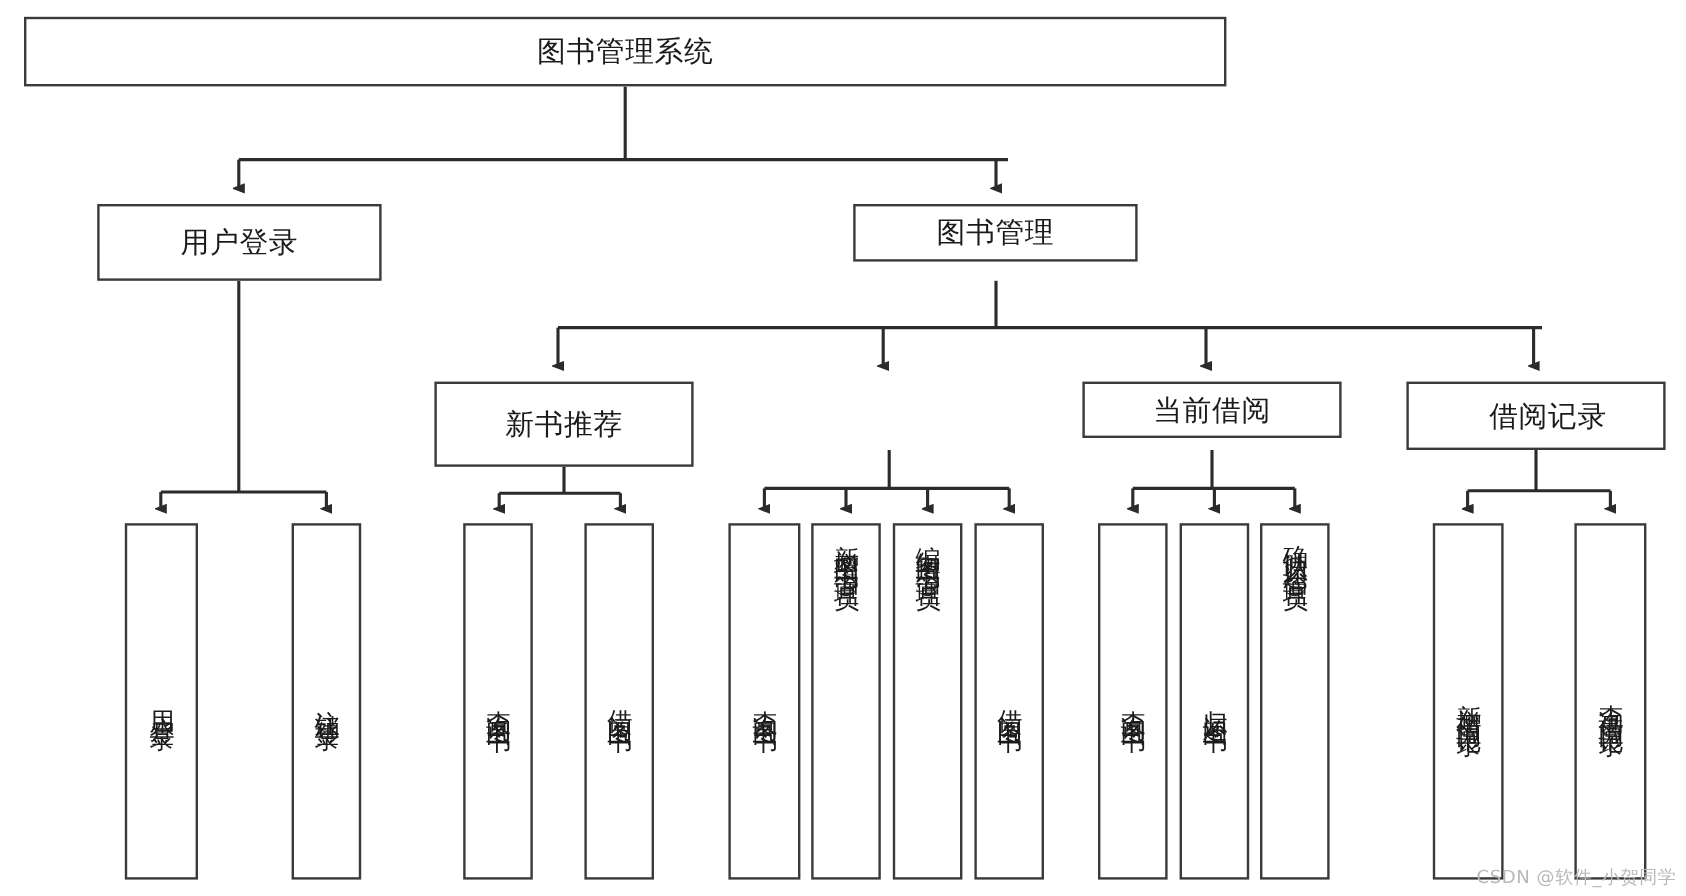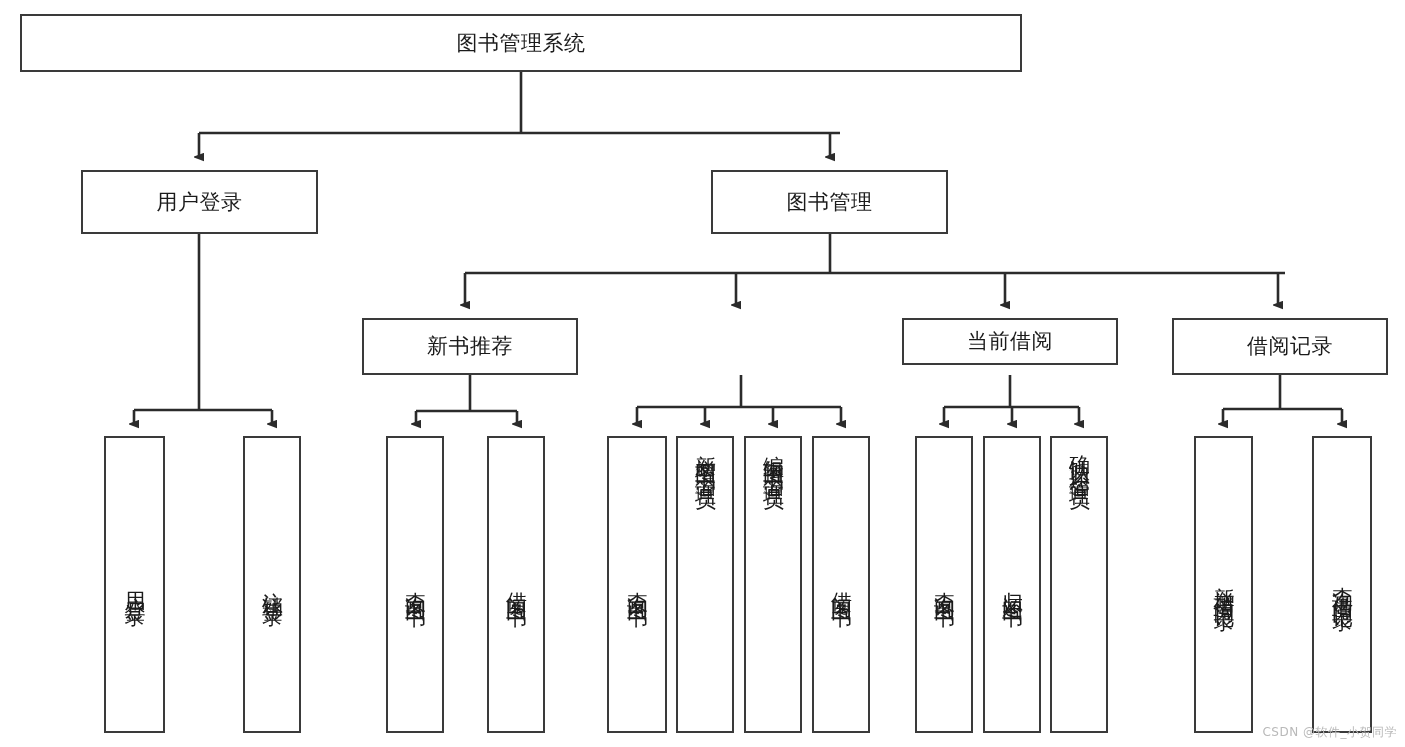--- a/index.html
+++ b/index.html
@@ -34,21 +34,21 @@
     justify-content: center;
     z-index: 2;
   }
   .node .label {
     color: #1b1b1b;
     line-height: 1.0;
     white-space: nowrap;
   }
   
   .node.h .label {
-    font-size: 21px;
+    font-size: 24px;
     letter-spacing: 0.5px;
   }
   
   .node.v {
     align-items: flex-start;
     justify-content: center;
     padding-top: 0;
   }
   .node.v .label {
     writing-mode: vertical-rl;
@@ -58,21 +58,21 @@
     white-space: normal;
     display: block;
   }
   .node.v.center {
     align-items: center;
   }
   #watermark {
     position: absolute;
     right: 8px;
     bottom: 6px;
-    font-size: 12px;
+    font-size: 15px;
     color: #b9b9b9;
     letter-spacing: 0.5px;
     z-index: 5;
     white-space: nowrap;
   }
 </style>
 </head>
 <body>
 
 <div id="canvas">
@@ -127,25 +127,25 @@
     </g>
   </svg>
 
   <div class="node h" style="left:20px;top:14px;width:1002px;height:58px;">
     <span class="label">图书管理系统</span>
   </div>
 
   <div class="node h" style="left:81px;top:170px;width:237px;height:64px;">
     <span class="label">用户登录</span>
   </div>
-  <div class="node h" style="left:711px;top:170px;width:237px;height:64px;">
+  <div class="node h" style="left:711px;top:170px;width:237px;height:48px;">
     <span class="label">图书管理</span>
   </div>
 
-  <div class="node h" style="left:362px;top:318px;width:216px;height:57px;">
+  <div class="node h" style="left:362px;top:318px;width:216px;height:71px;">
     <span class="label">新书推荐</span>
   </div>
   <div class="node h" style="left:902px;top:318px;width:216px;height:47px;">
     <span class="label">当前借阅</span>
   </div>
   <div class="node h" style="left:1172px;top:318px;width:216px;height:57px;padding-left:20px;">
     <span class="label">借阅记录</span>
   </div>
 
   <div class="node v center" style="left:104px;top:436px;width:61px;height:297px;">

